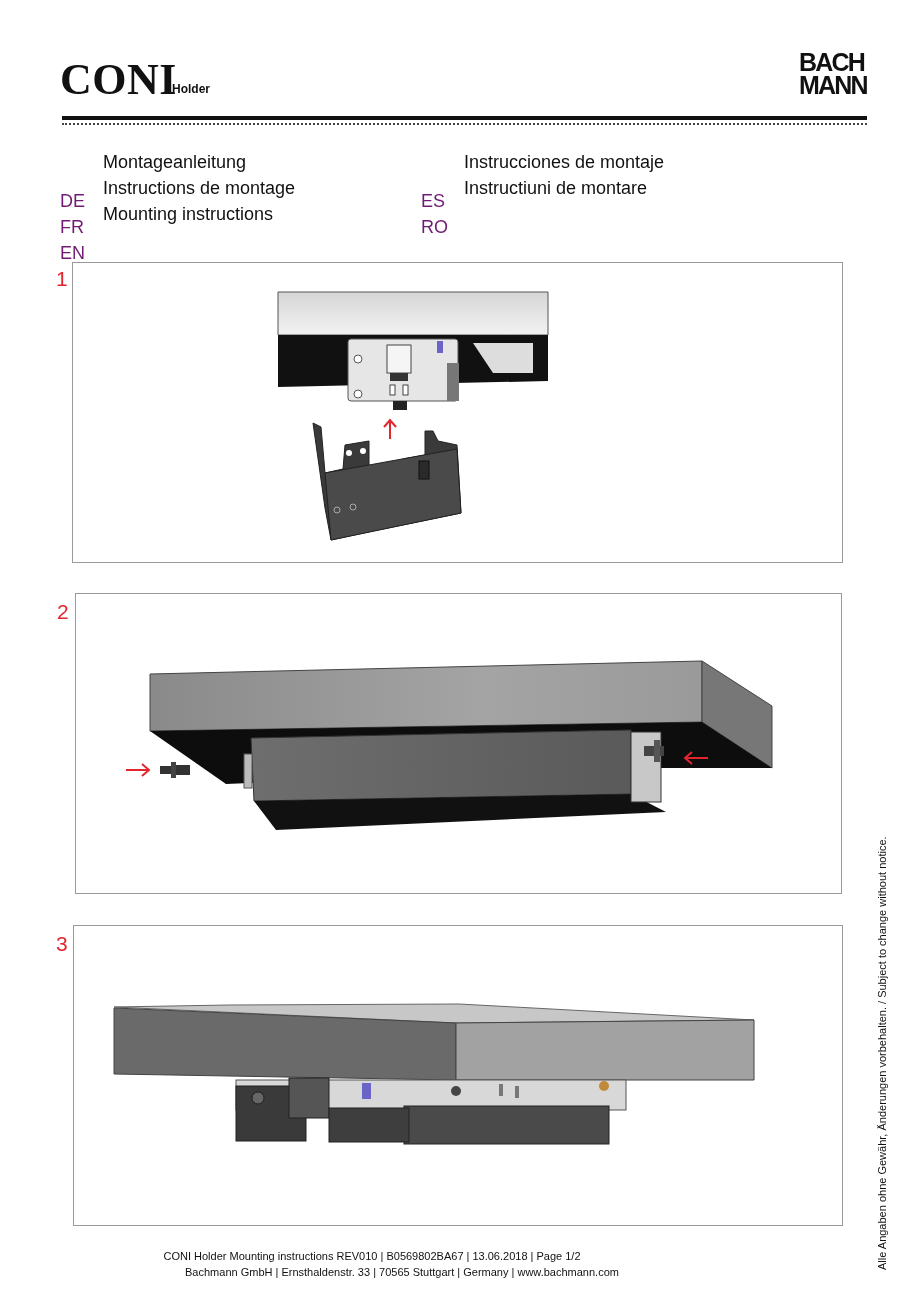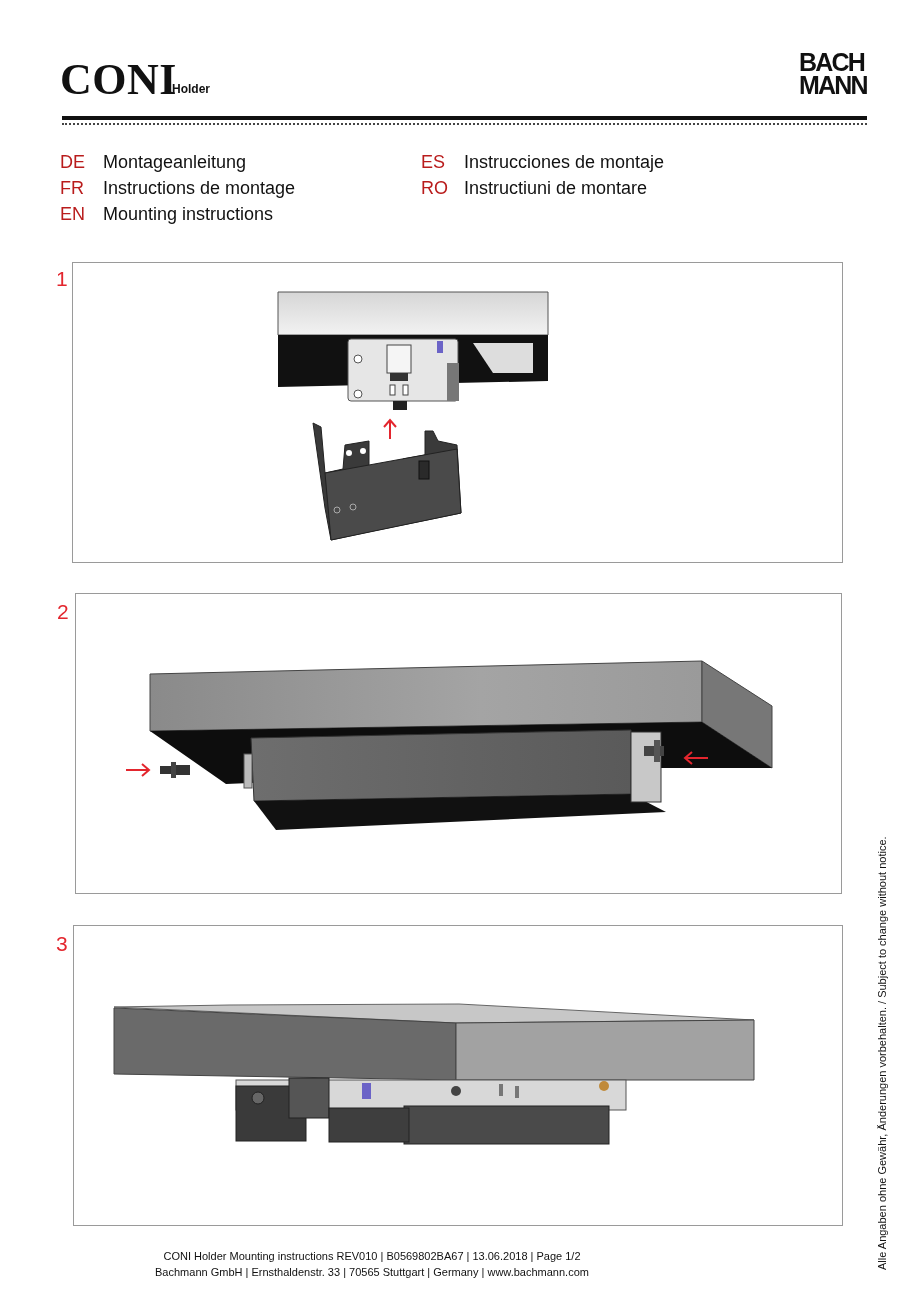--- a/index.html
+++ b/index.html
@@ -4,21 +4,21 @@
 <style>
   html, body { margin:0; padding:0; background:#fff; }
   body { width:920px; height:1300px; position:relative; overflow:hidden; font-family:"Liberation Sans", sans-serif; color:#111; }
   .title { position:absolute; left:60px; top:58px; font-weight:bold; font-size:44px; line-height:44px; letter-spacing:0.5px;font-family:Liberation Serif, serif; }
   .subtitle { position:absolute; left:172px; top:79px; font-weight:bold; font-size:12px; line-height:20px; }
   .logo { position:absolute; left:799px; top:50px; font-weight:bold; font-size:25px; line-height:22px; letter-spacing:-1.8px; transform:scaleY(1.05); transform-origin:top left; }
   .rule-solid { position:absolute; left:62px; top:116px; width:805px; height:4px; background:#111; }
   .rule-dots { position:absolute; left:62px; top:123px; width:805px; height:0; border-top:2px dotted #444; }
   .lang-col { position:absolute; top:149px; }
   .lang-row { display:flex; height:26px; line-height:26px; font-size:18px; }
-  .lang-code { color:#b91c1c; width:43px; }
+  .lang-code { color:#701a75; width:43px;margin-top:39px; }
   .lang-text { color:#111; }
   .step-num { position:absolute; color:#e3262e; font-size:21px; line-height:22px; }
   .step-box { position:absolute; border:1px solid #9a9a9a; box-sizing:border-box; background:#fff; }
   .step-box svg { position:absolute; left:0; top:0; }
   .footer { position:absolute; left:0; width:744px; text-align:center; font-size:11px; line-height:12px; color:#111; }
   .side-note { position:absolute; left:876px; top:1270px; transform:rotate(-90deg); transform-origin:top left; font-size:11px; white-space:nowrap; color:#111; }
 </style>
 </head>
 <body>
 
@@ -150,15 +150,15 @@
     <rect x="330" y="180" width="205" height="38" fill="#4a4a4a" stroke="#222"></rect>
     <rect x="255" y="182" width="80" height="34" fill="#3e3e3e" stroke="#222"></rect>
     <circle cx="382" cy="165" r="5" fill="#444"></circle>
     <rect x="425" y="158" width="4" height="12" fill="#777"></rect>
     <rect x="441" y="160" width="4" height="12" fill="#777"></rect>
     <circle cx="530" cy="160" r="5" fill="#c08a3a"></circle>
   </svg>
 </div>
 
 <div class="footer" style="top:1250px;">CONI Holder Mounting instructions REV010 | B0569802BA67 | 13.06.2018 | Page 1/2</div>
-<div class="footer" style="top:1266px;">Bachmann GmbH | Ernsthaldenstr. 33 | 70565 Stuttgart | Germany | www.bachmann.com</div>
+<div class="footer" style="top:1266px;padding-left:30px;">Bachmann GmbH | Ernsthaldenstr. 33 | 70565 Stuttgart | Germany | www.bachmann.com</div>
 
 <div class="side-note">Alle Angaben ohne Gewähr, Änderungen vorbehalten. / Subject to change without notice.</div>
 
 </body></html>

